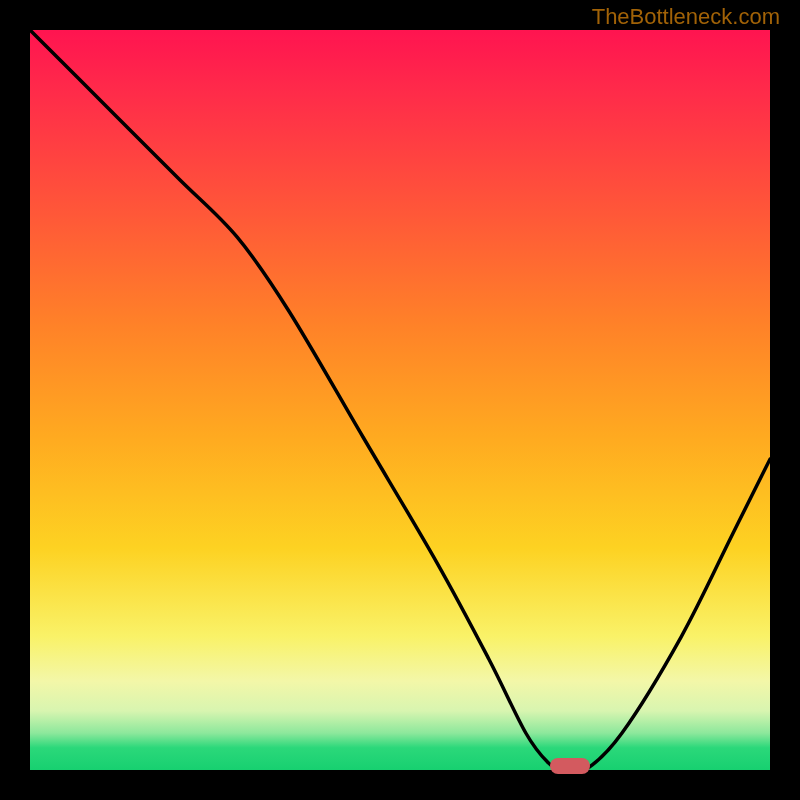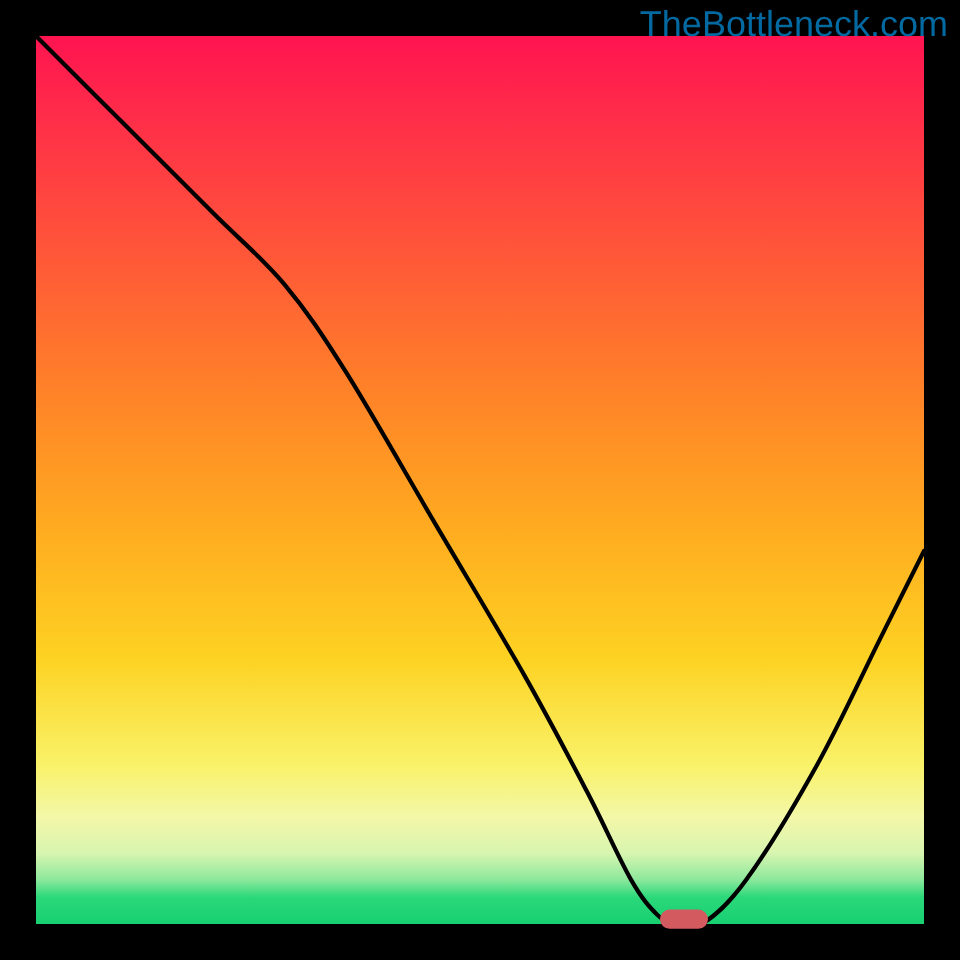--- a/index.html
+++ b/index.html
@@ -6,24 +6,24 @@
   html, body { width: 800px; height: 800px; overflow: hidden; }
   .container {
     width: 800px;
     height: 800px;
     position: relative;
     background: #000;
   }
   .watermark {
     position: absolute;
     top: 4px;
-    right: 10px;
-    color: #0369a1;
+    right: 20px;
+    color: #a16207;
     font-family: Arial, sans-serif;
-    font-size: 30px;
+    font-size: 22px;
     font-weight: 500;
     z-index: 10;
   }
   .plot-area {
     position: absolute;
     left: 30px;
     top: 30px;
     width: 740px;
     height: 740px;
     background: linear-gradient(to bottom,

